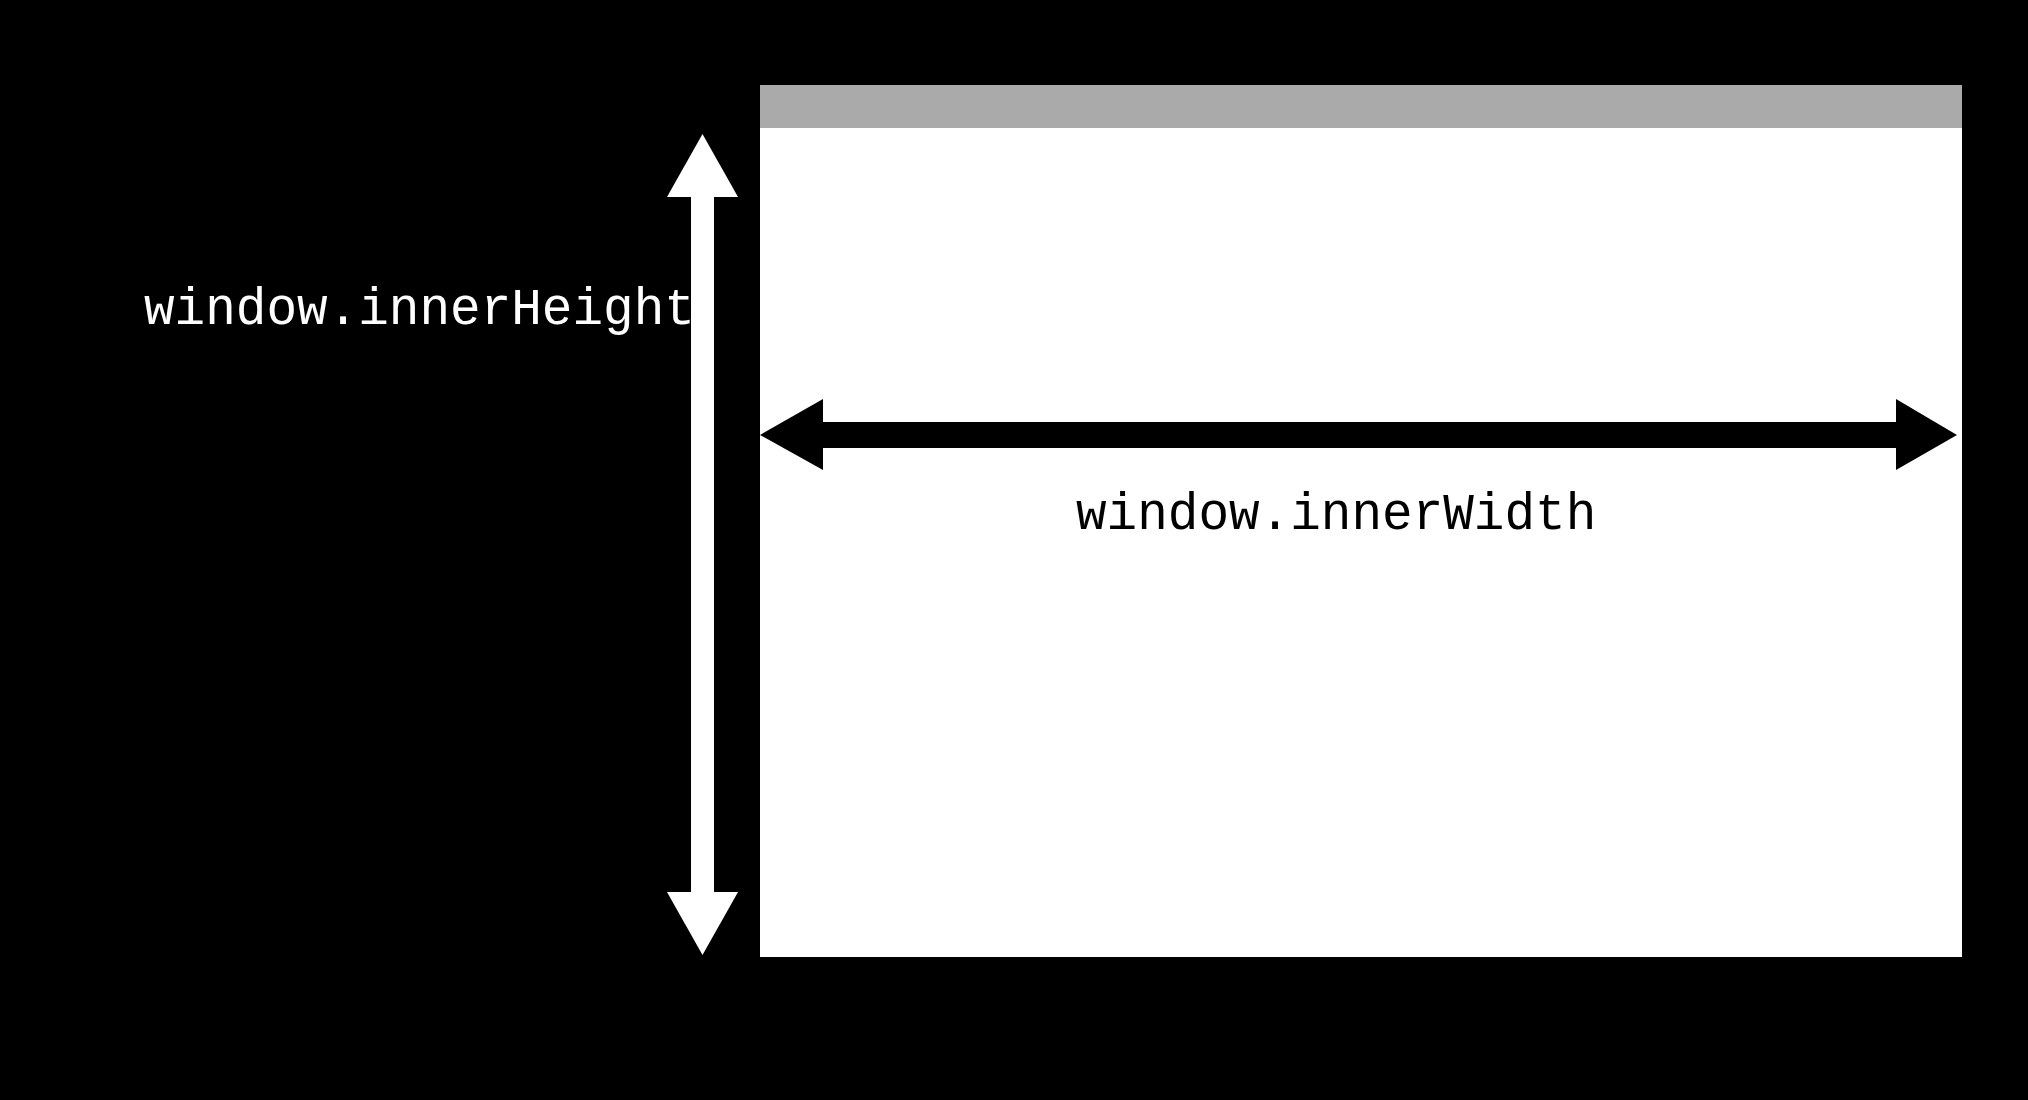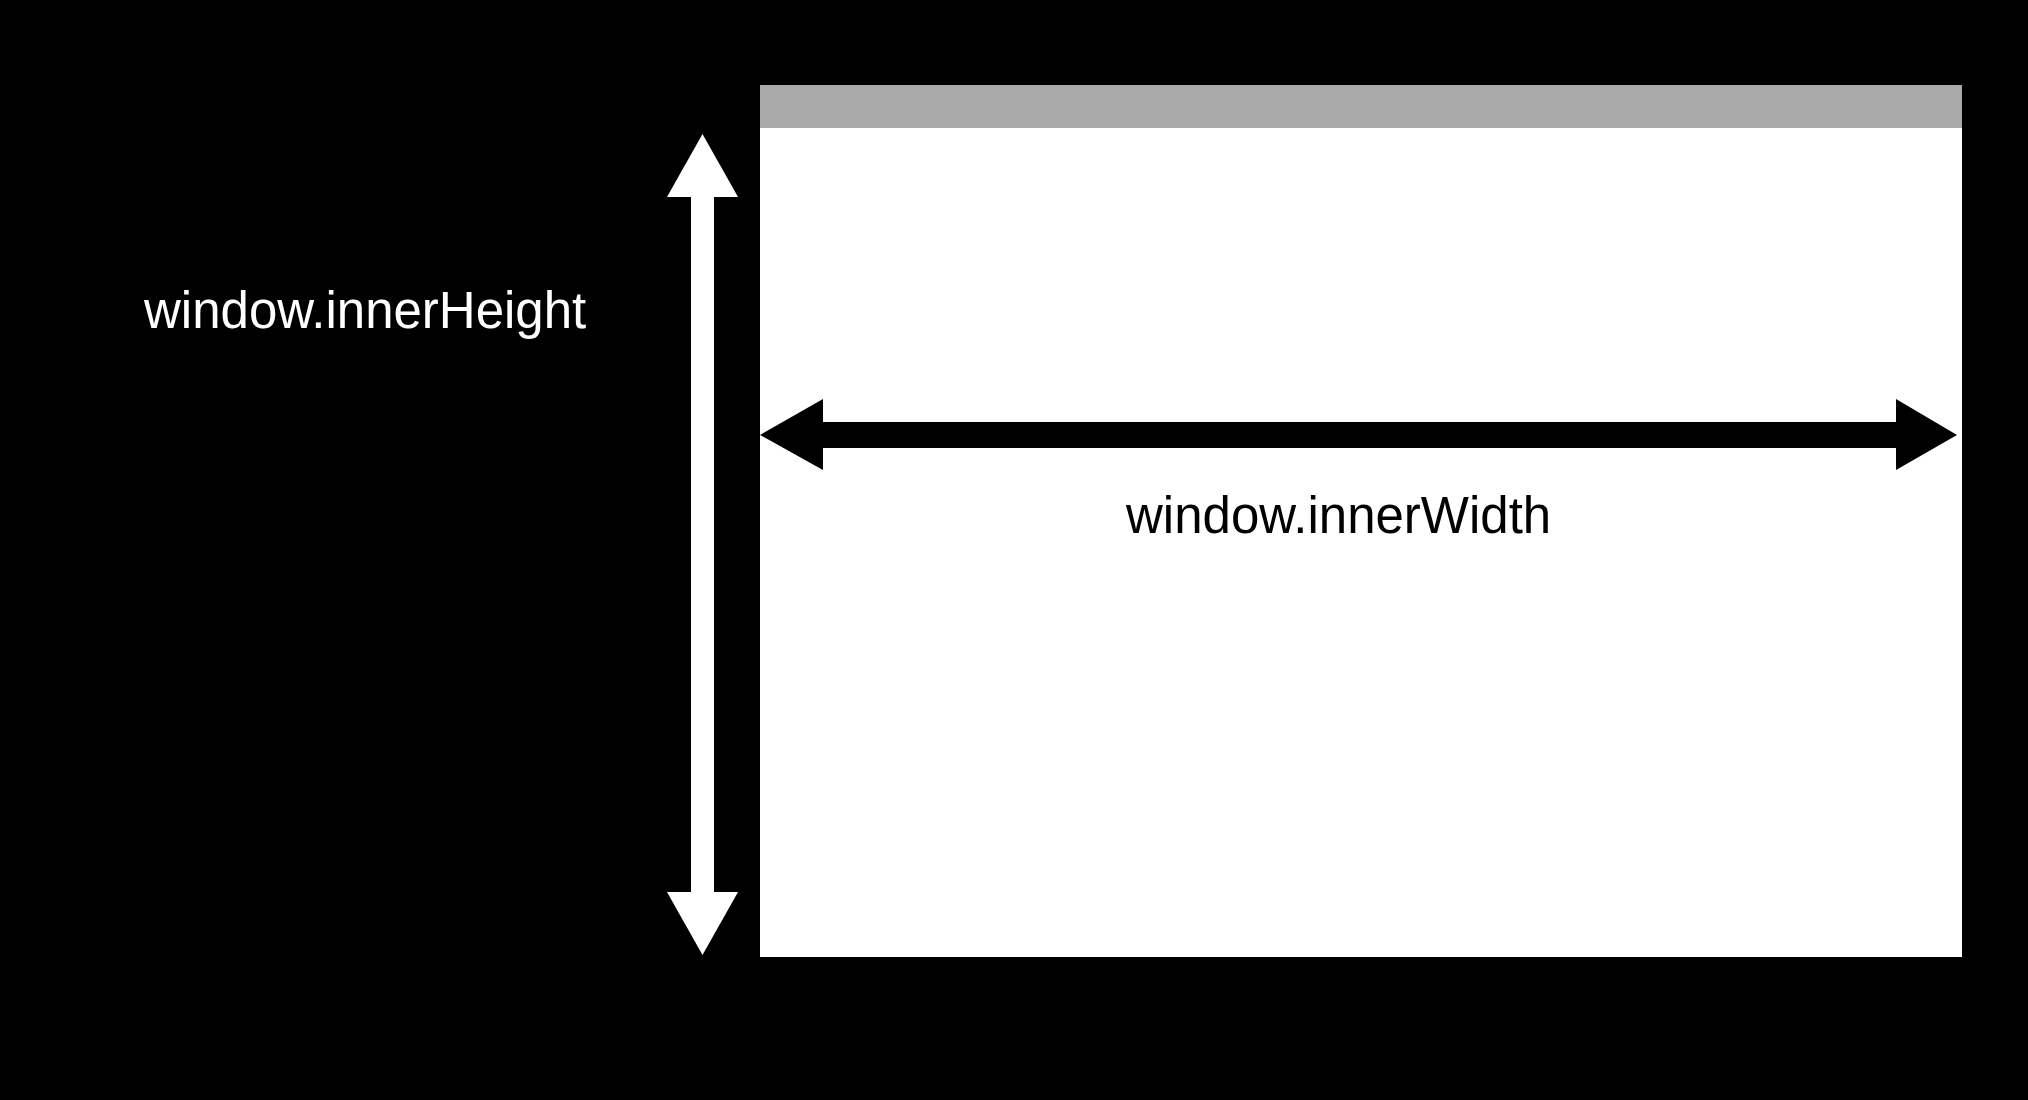--- a/index.html
+++ b/index.html
@@ -52,32 +52,32 @@
     top: 0;
     width: 2028px;
     height: 1100px;
     pointer-events: none;
   }
 
   
   .label {
     position: absolute;
     white-space: pre;
-    font-family: Liberation Sans, sans-serif;
+    font-family: Liberation Mono, monospace;
     font-size: 51px;
     line-height: 1;
     letter-spacing: 0;
   }
   .label-height {
     left: 144px;
     top: 285px;
     color: #ffffff;
   }
   .label-width {
-    left: 1126px;
+    left: 1076px;
     top: 490px;
     color: #000000;
   }
 </style>
 </head>
 <body>
 
 <div id="canvas">
 
   <div class="browser-window">

